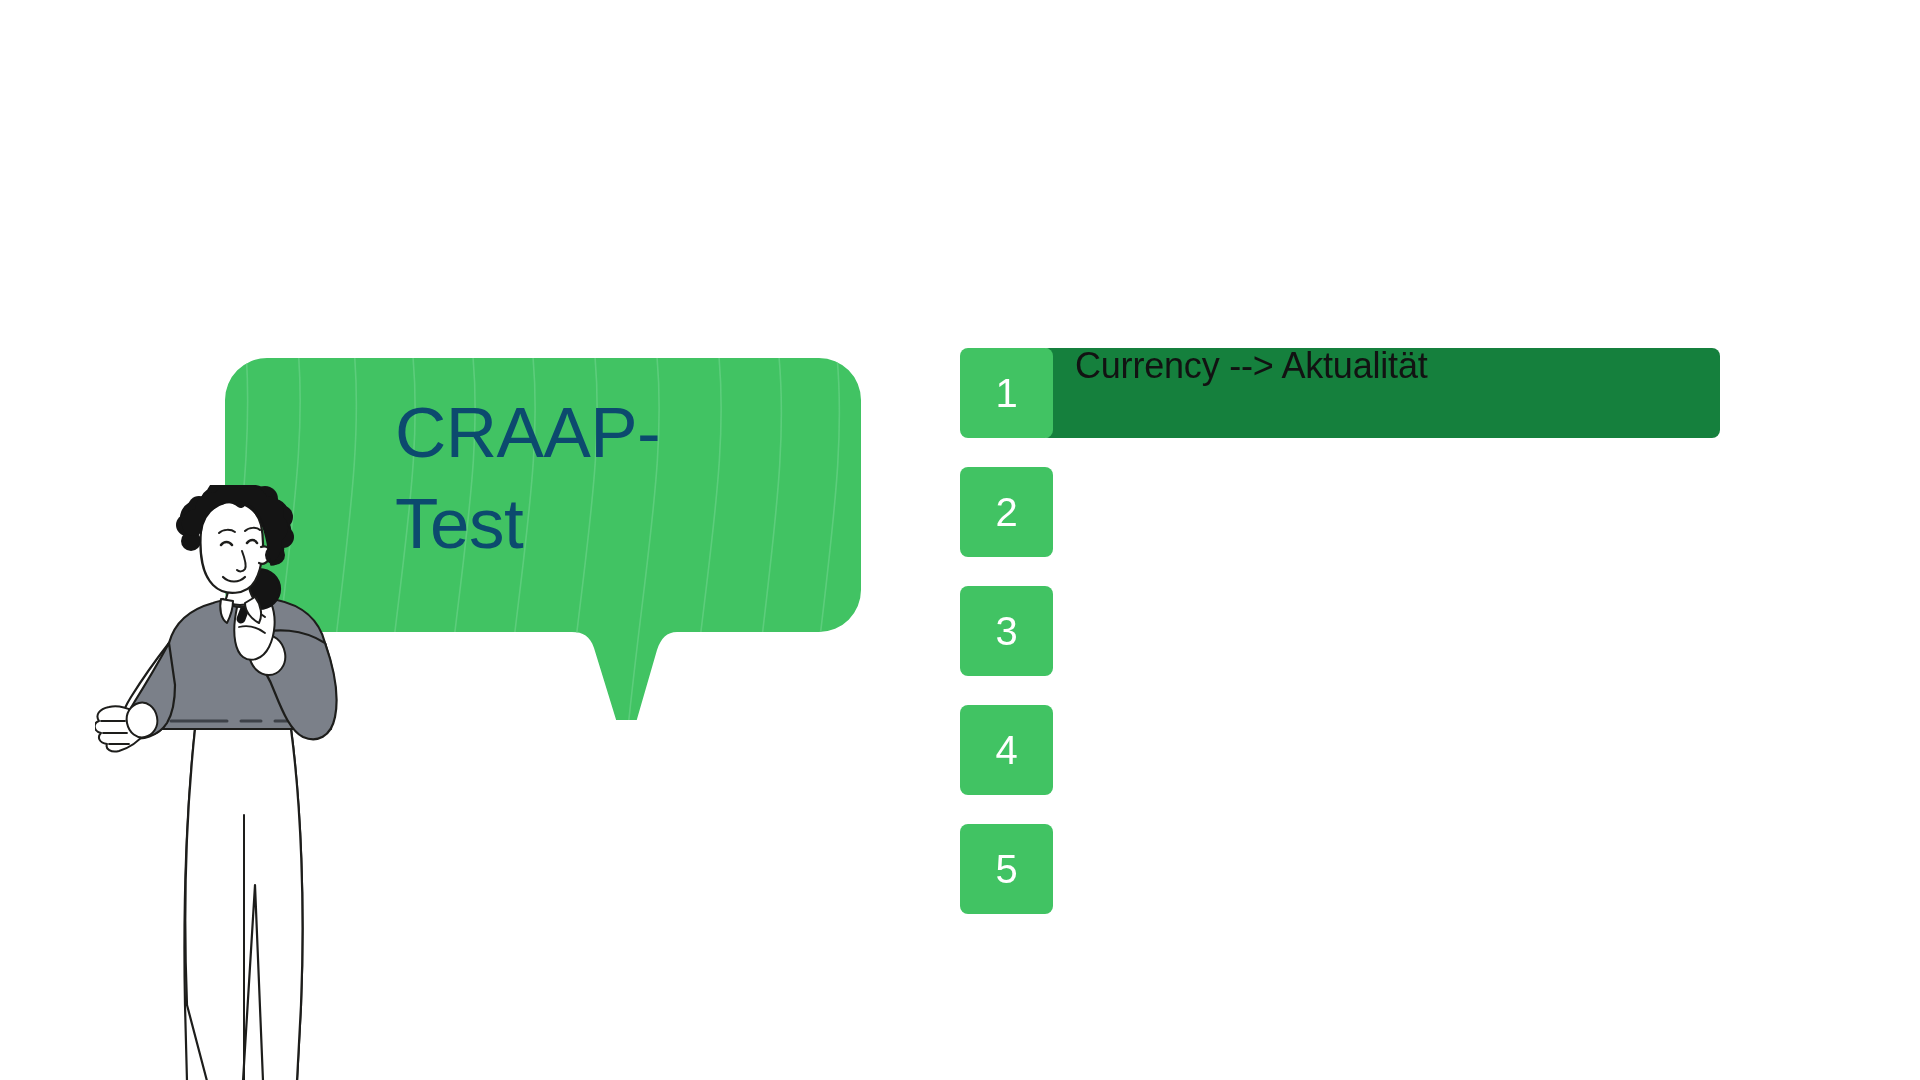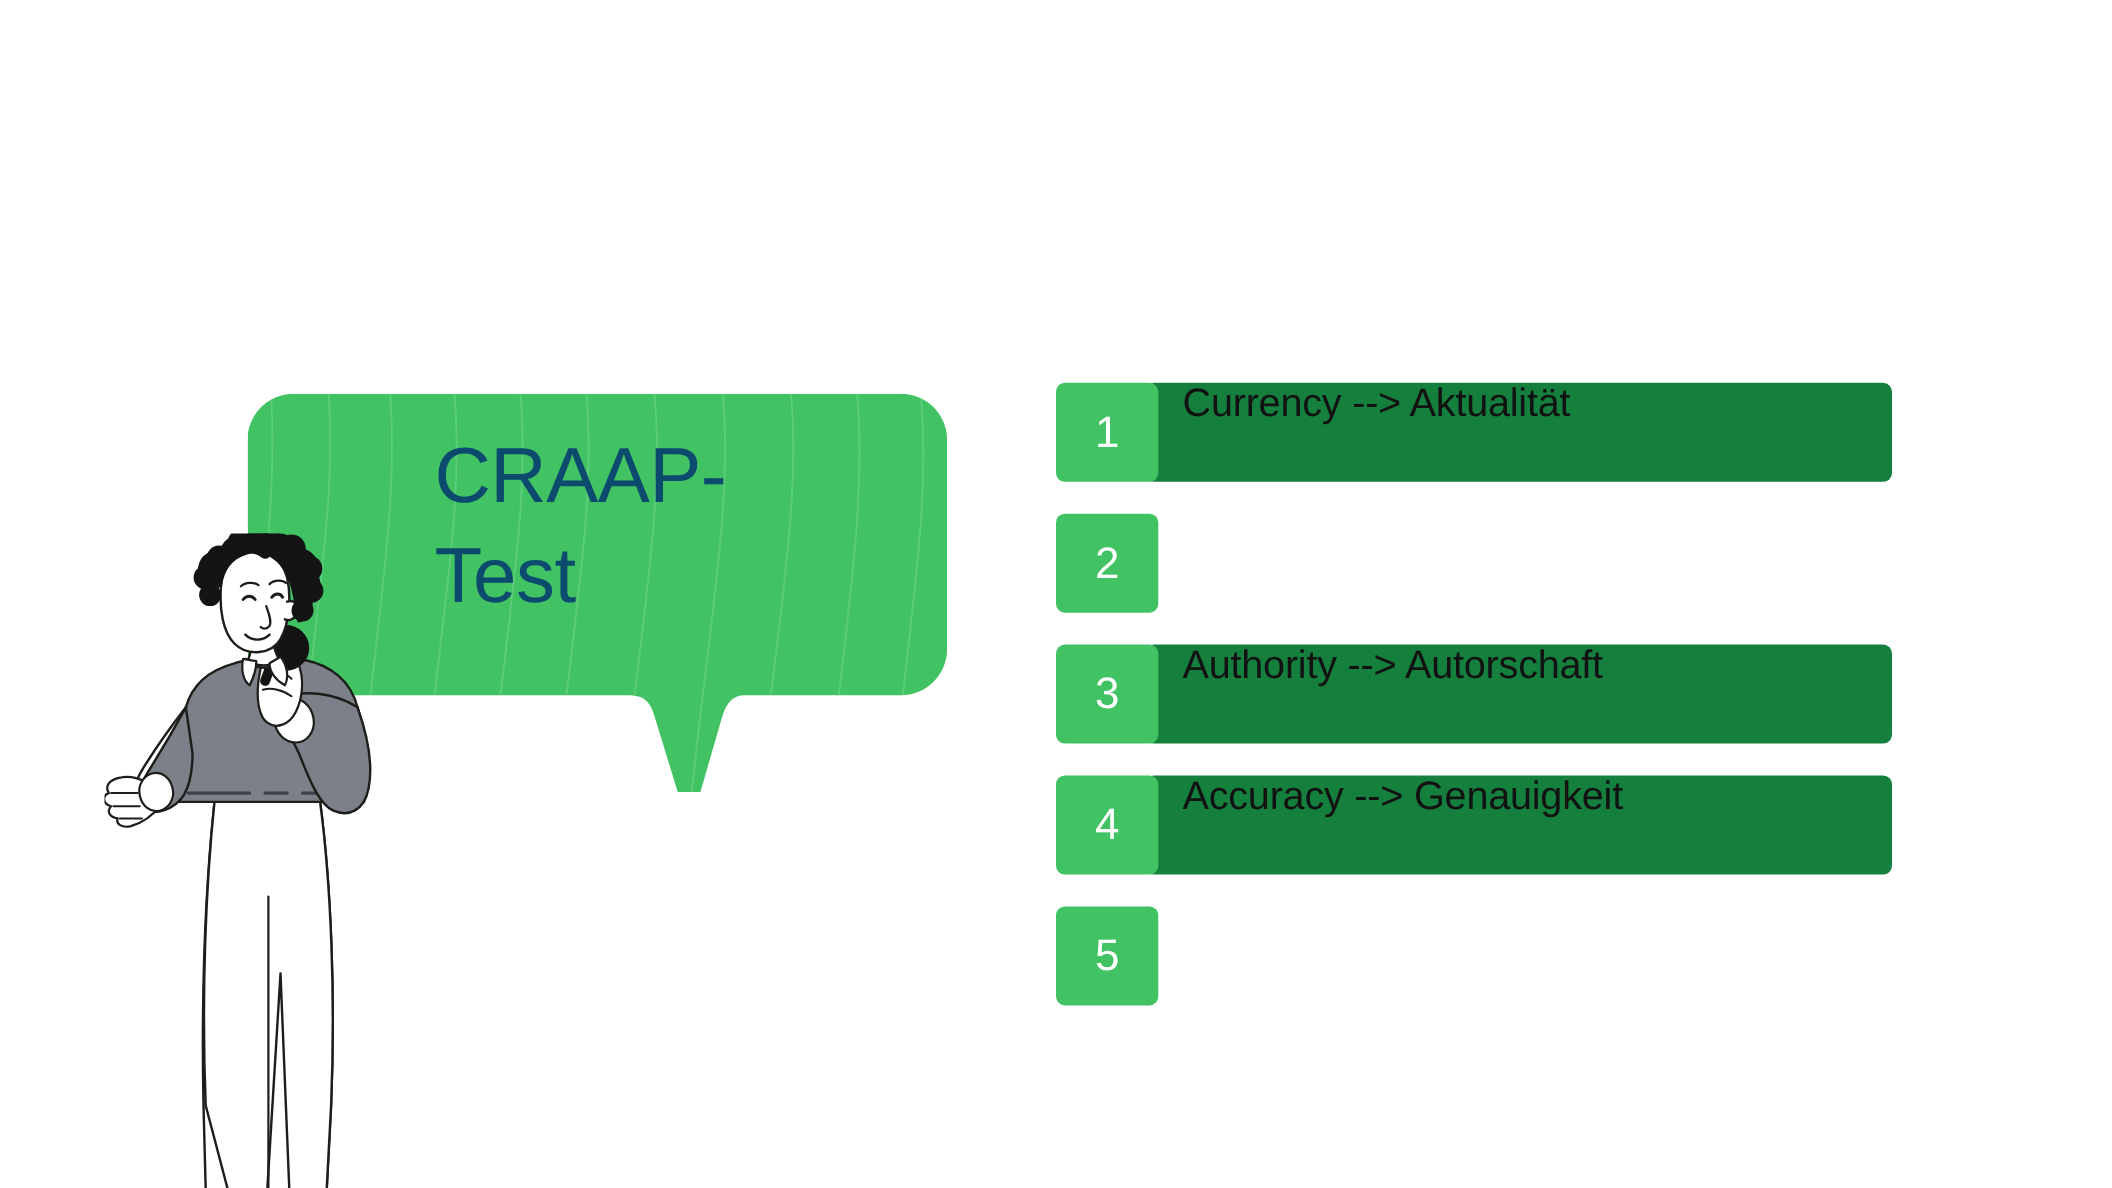--- a/index.html
+++ b/index.html
@@ -317,31 +317,25 @@
     <div class="list-row">
       <div class="row-badge">
         <span>2</span>
       </div>
     </div>
 
     <div class="list-row">
       <div class="row-badge">
         <span>3</span>
       </div>
-      <div class="row-bar">
-        <span class="row-text">Authority --&gt; Autorschaft</span>
-      </div>
     </div>
 
     <div class="list-row">
       <div class="row-badge">
         <span>4</span>
-      </div>
-      <div class="row-bar">
-        <span class="row-text">Accuracy --&gt; Genauigkeit</span>
       </div>
     </div>
 
     <div class="list-row">
       <div class="row-badge">
         <span>5</span>
       </div>
     </div>
 
   </div>

